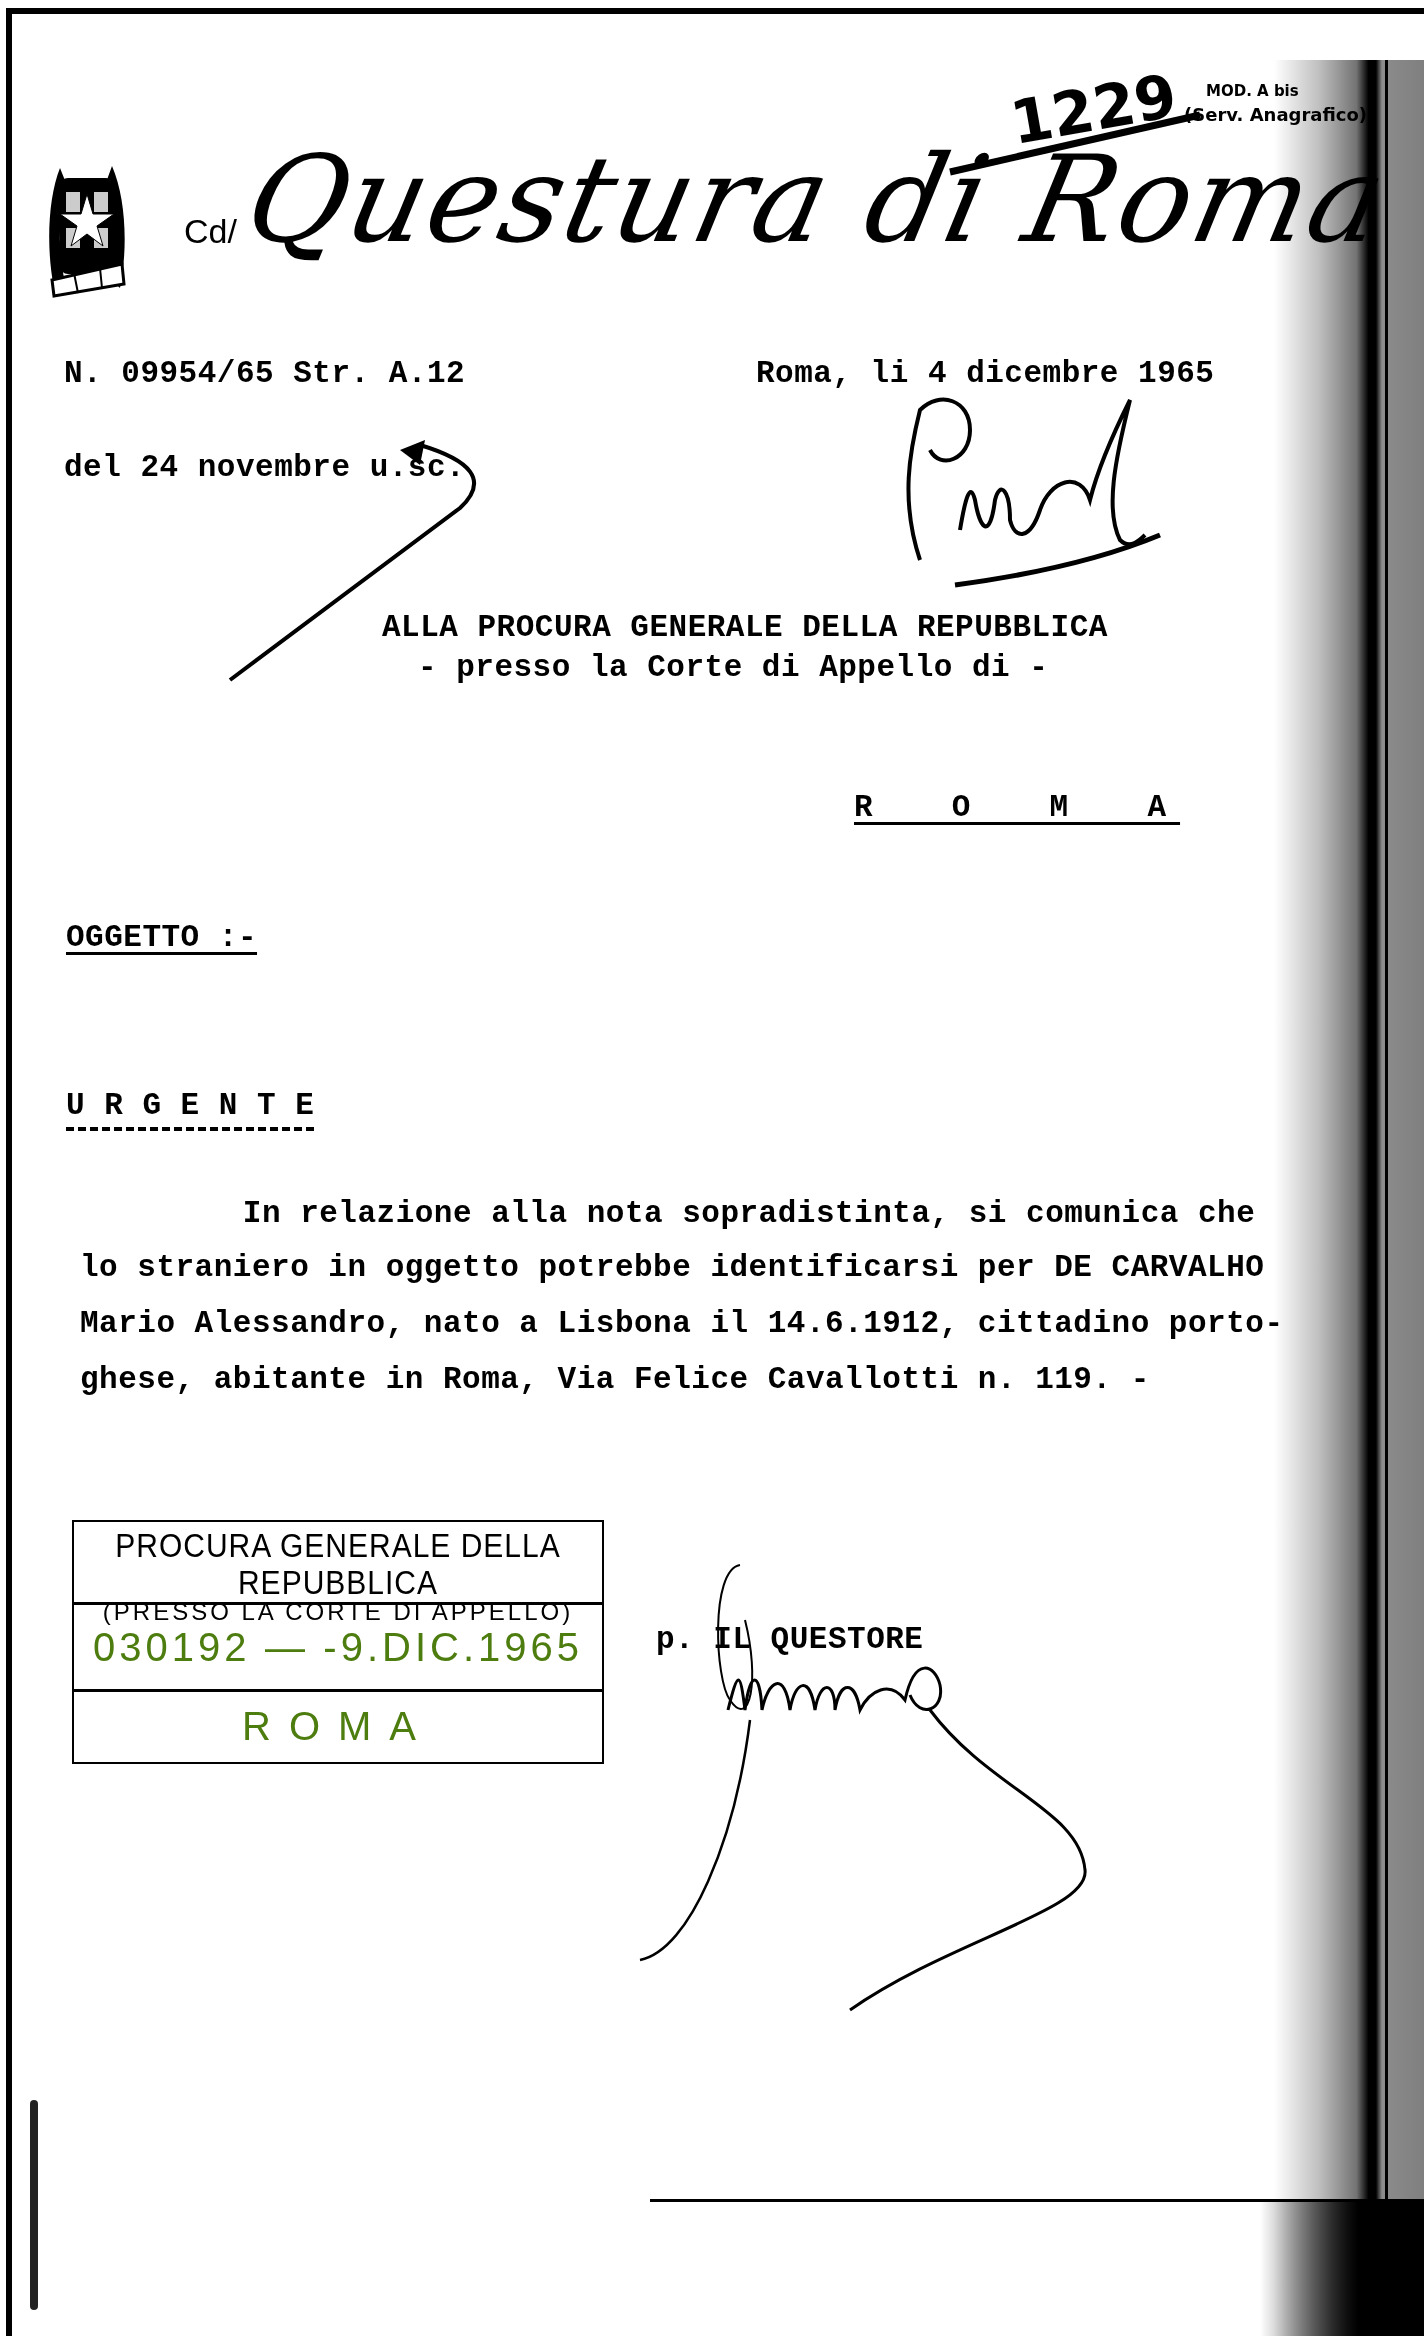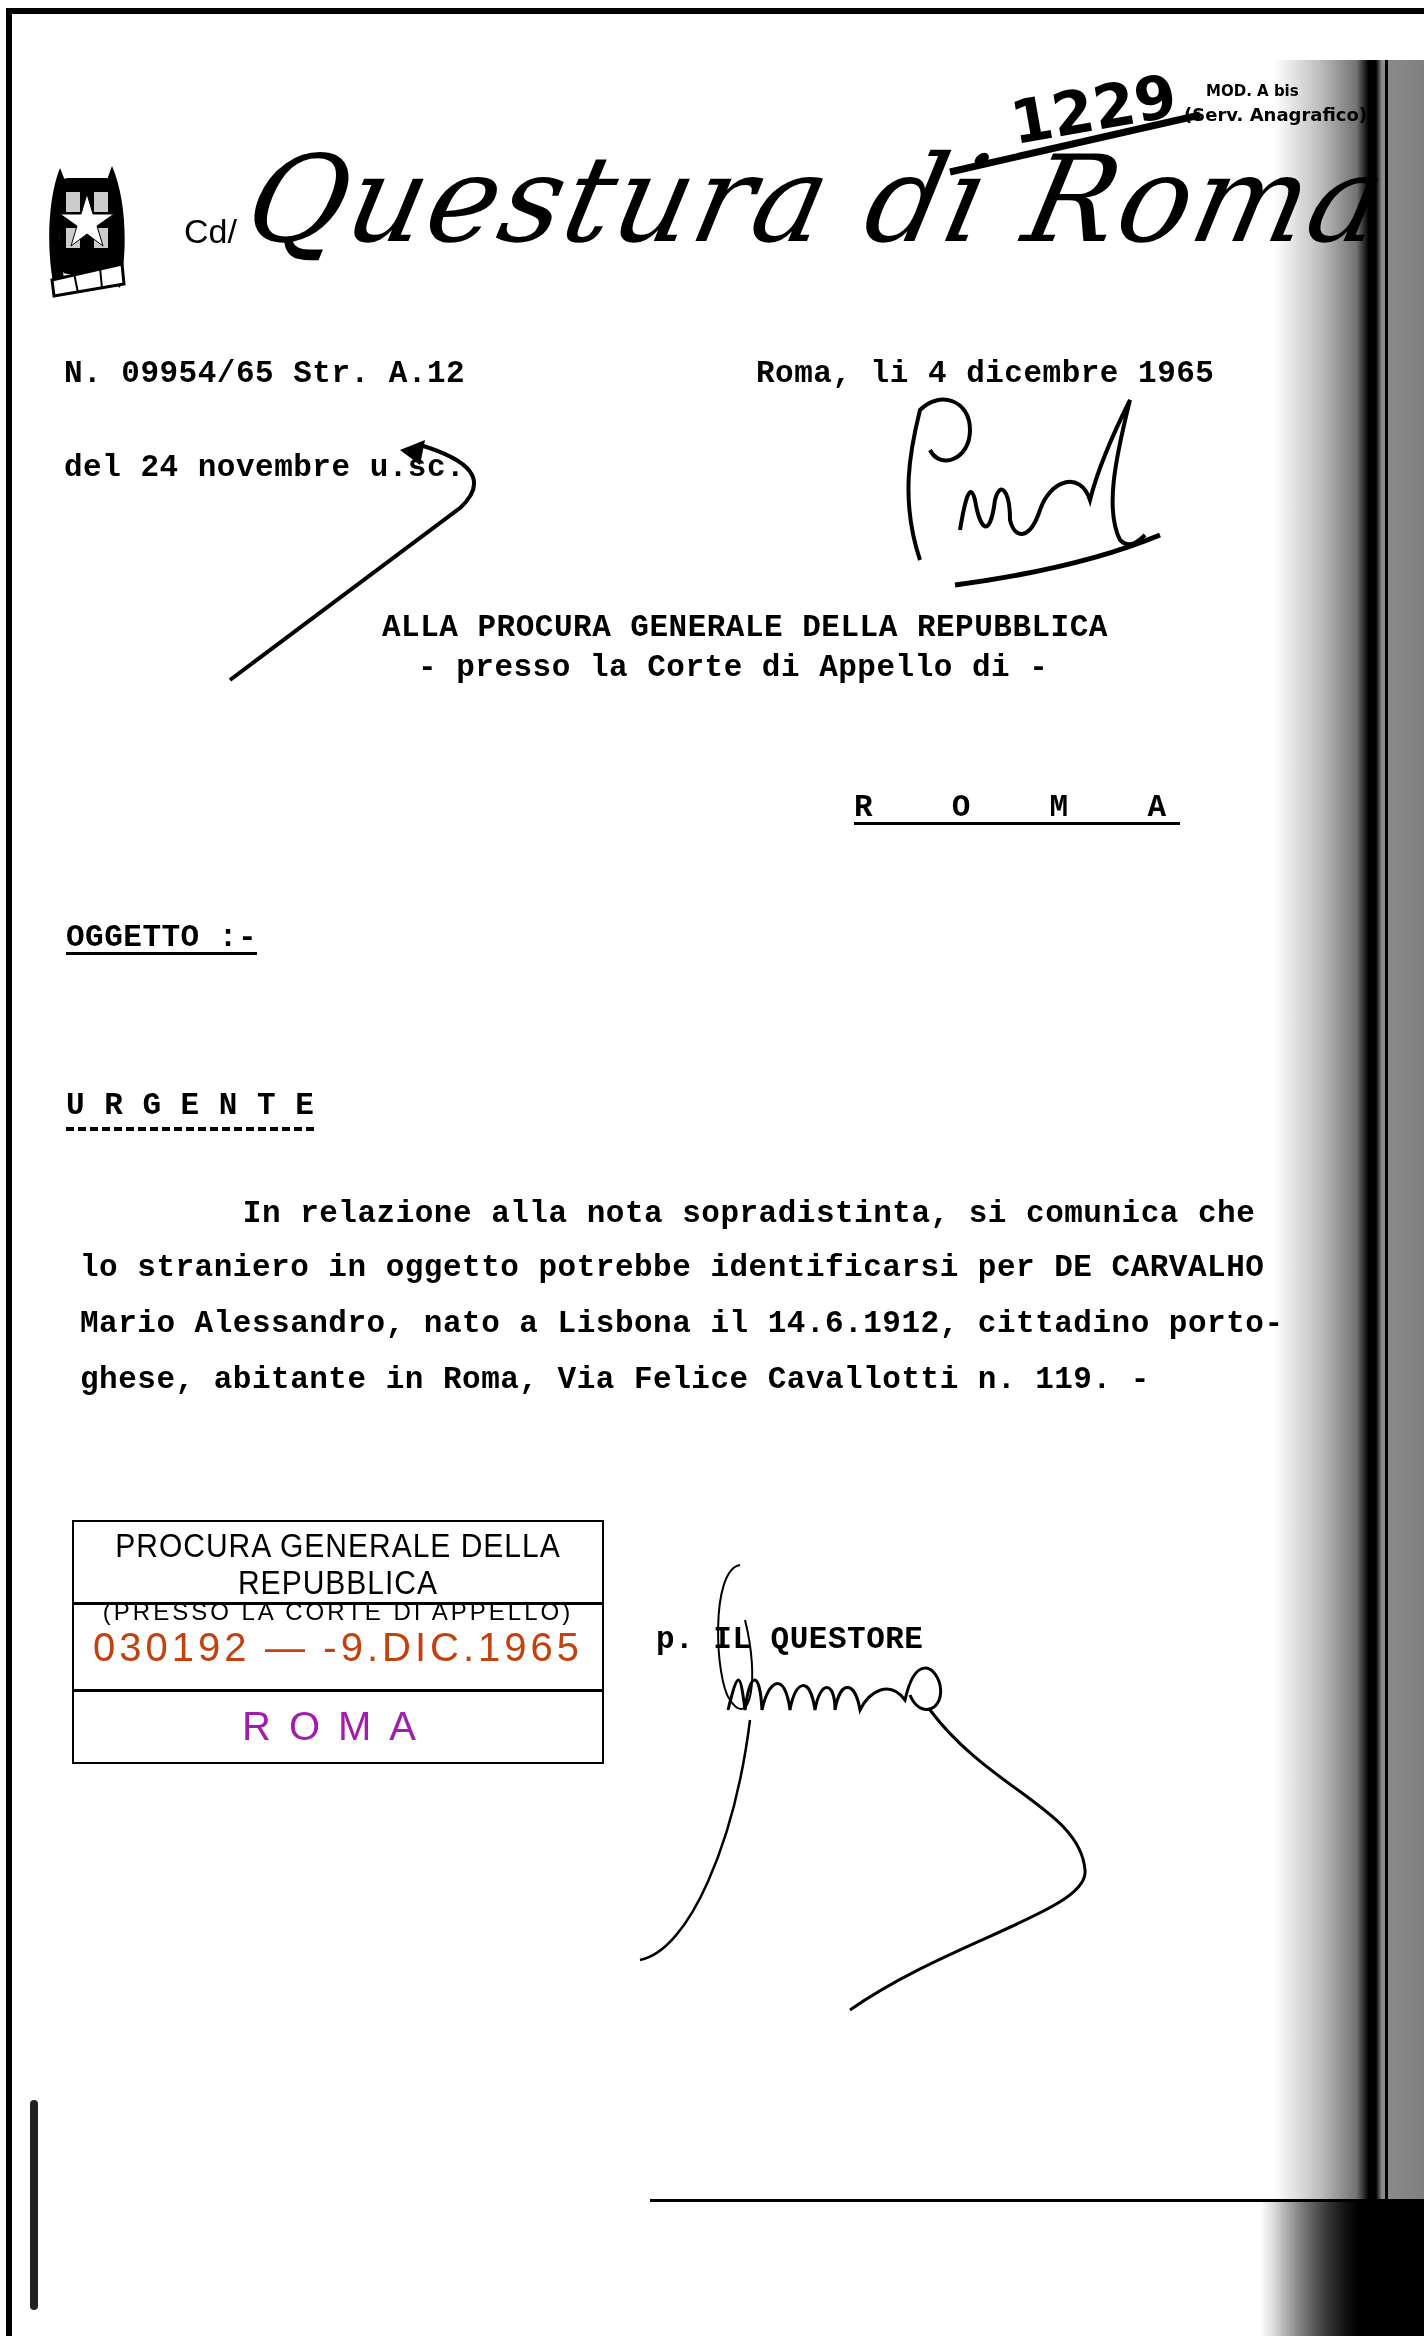--- a/index.html
+++ b/index.html
@@ -30,22 +30,22 @@
     .dash-under { border-bottom: 4px dashed #000; padding-bottom: 4px; }
     .stamp {
       position: absolute; left: 72px; top: 1520px; width: 528px; height: 240px;
       border: 2px solid #000; font-family: "Liberation Sans", "DejaVu Sans", sans-serif;
     }
     .stamp .row1 { height: 80px; border-bottom: 3px solid #000; text-align: center; }
     .stamp .row2 { height: 84px; border-bottom: 3px solid #000; text-align: center; }
     .stamp .row3 { height: 68px; text-align: center; }
     .stamp .line-a { font-size: 30px; letter-spacing: 1px; line-height: 34px; padding-top: 8px; transform: scaleY(1.1); }
     .stamp .line-b { font-size: 24px; letter-spacing: 3px; line-height: 28px; }
-    .stamp .num { font-size: 40px; line-height: 84px; letter-spacing: 4px; color:#c2410c; }
-    .stamp .roma { font-size: 40px; letter-spacing: 18px; line-height: 68px; color:#a21caf; font-weight: normal; margin-top: 43px; }
+    .stamp .num { font-size: 40px; line-height: 84px; letter-spacing: 4px; color:#4d7c0f; }
+    .stamp .roma { font-size: 40px; letter-spacing: 18px; line-height: 68px; color:#4d7c0f; font-weight: normal; margin-top: 43px; }
     svg { position: absolute; overflow: visible; }
   </style>
 </head>
 <body>
 
 <div class="page">
 
   <div class="border-top"></div>
   <div class="border-left"></div>
   <div class="edge-right"></div>

